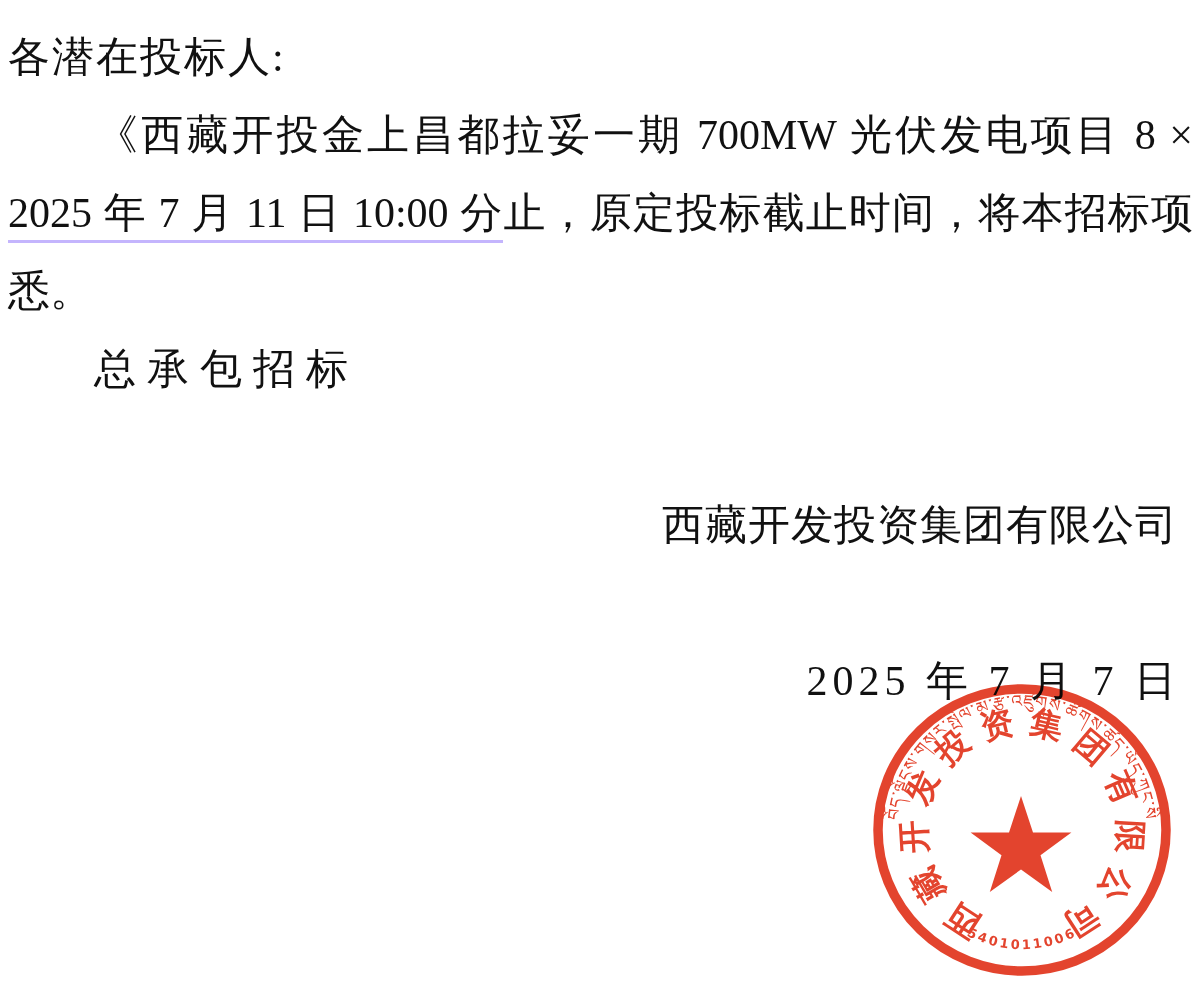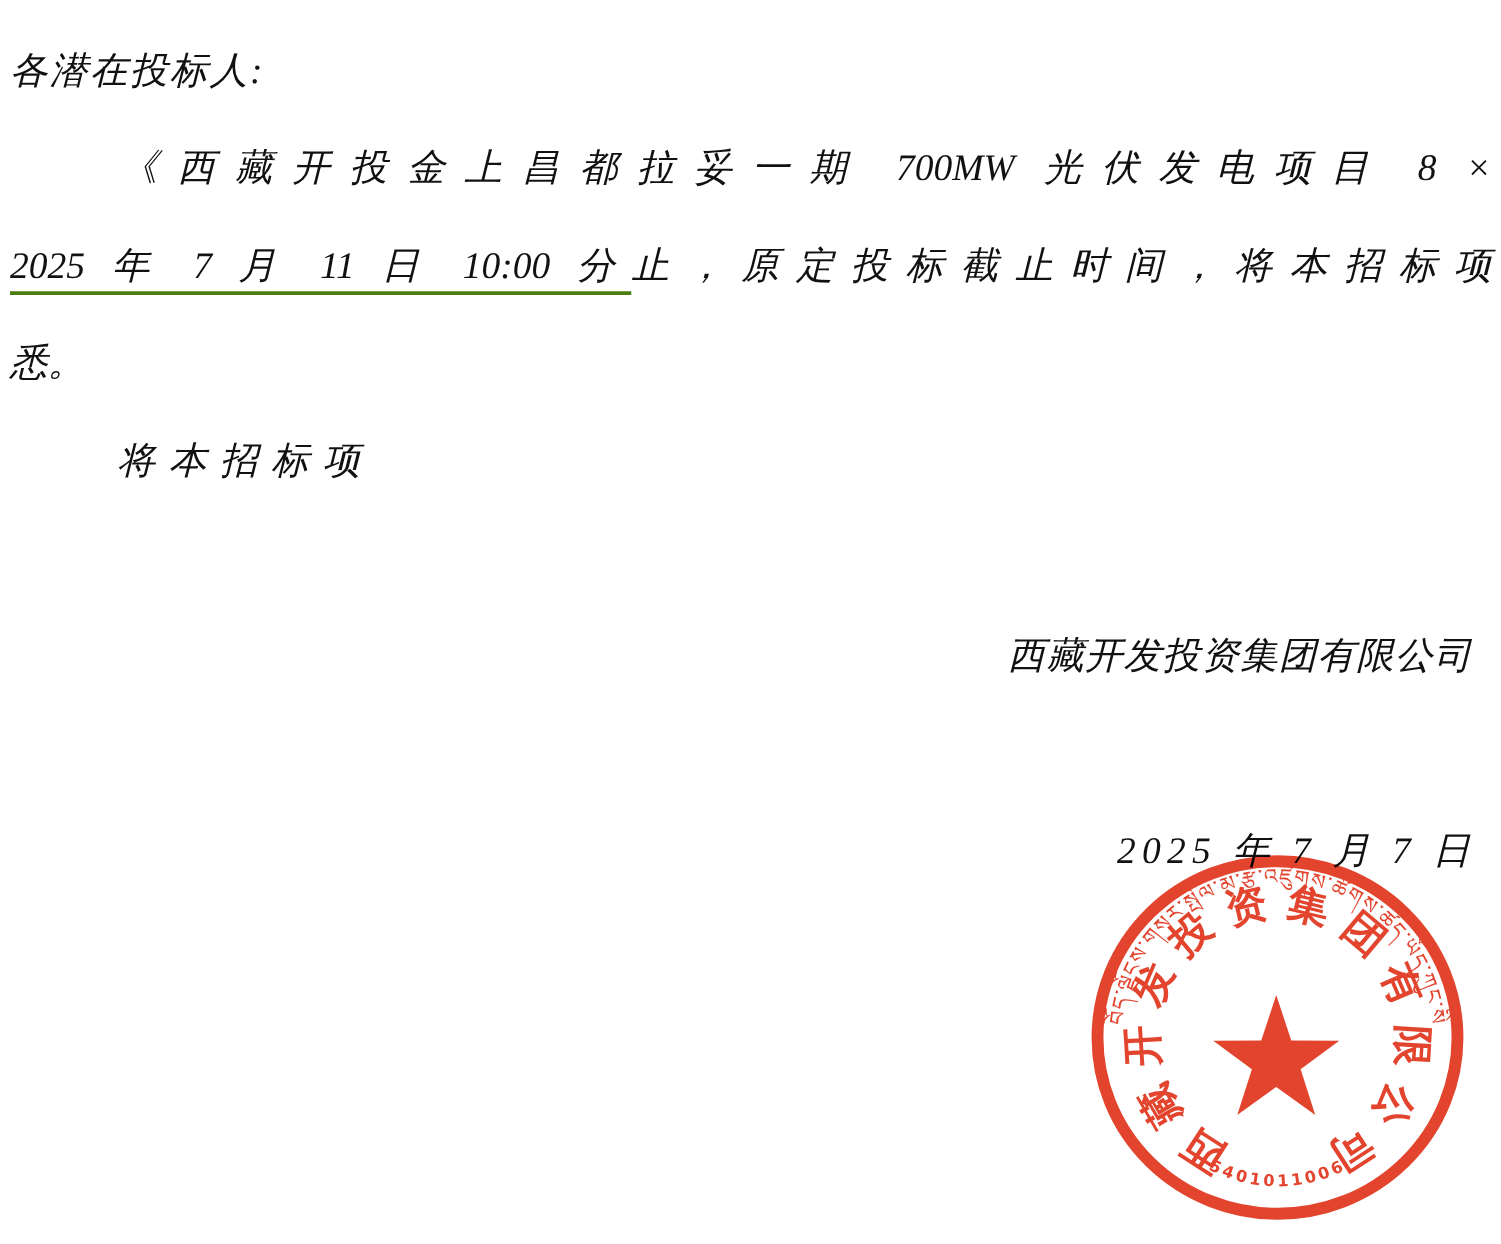--- a/index.html
+++ b/index.html
@@ -13,34 +13,33 @@
     overflow: hidden;
   }
   .doc {
     position: relative;
     width: 1201px; height: 995px;
     padding: 18px 8px 0 8px;
   }
   .line {
     height: 78px;
     line-height: 78px;
-    font-size: 30px;
+    font-size: 42px;
     white-space: nowrap;
-    font-style: italic;
   }
   .just {
     white-space: normal;
     text-align: justify;
     text-align-last: justify;
     text-justify: inter-character;
   }
   .salutation { letter-spacing: 2px; }
   .indent { padding-left: 88px; }
   .u {
-    border-bottom: 3px solid #4d7c0f;
+    border-bottom: 3px solid #c4b5fd;
     padding-bottom: 4px;
   }
   .closing { padding-left: 86px; letter-spacing: 11px; }
   .blank { height: 78px; }
   .sig { text-align: right; padding-right: 15px; letter-spacing: 1px; }
   .date { text-align: right; padding-right: 12px; letter-spacing: 5px; }
 
   .seal {
     position: absolute;
     left: 872px; top: 678px;
@@ -90,21 +89,21 @@
 
 
   <div class="line just">
     <span class="u">2025 年 7 月 11 日 10:00 分</span><span>止，原定投标截止时间，将本招标项</span>
   </div>
 
 
 
   <div class="line">悉。</div>
 
-  <div class="line closing">将本招标项</div>
+  <div class="line closing">总承包招标</div>
 
   <div class="blank"></div>
 
   <div class="line sig">西藏开发投资集团有限公司</div>
 
   <div class="blank"></div>
 
   <div class="line date">2025 年 7 月 7 日</div>
 
   <div class="seal">

